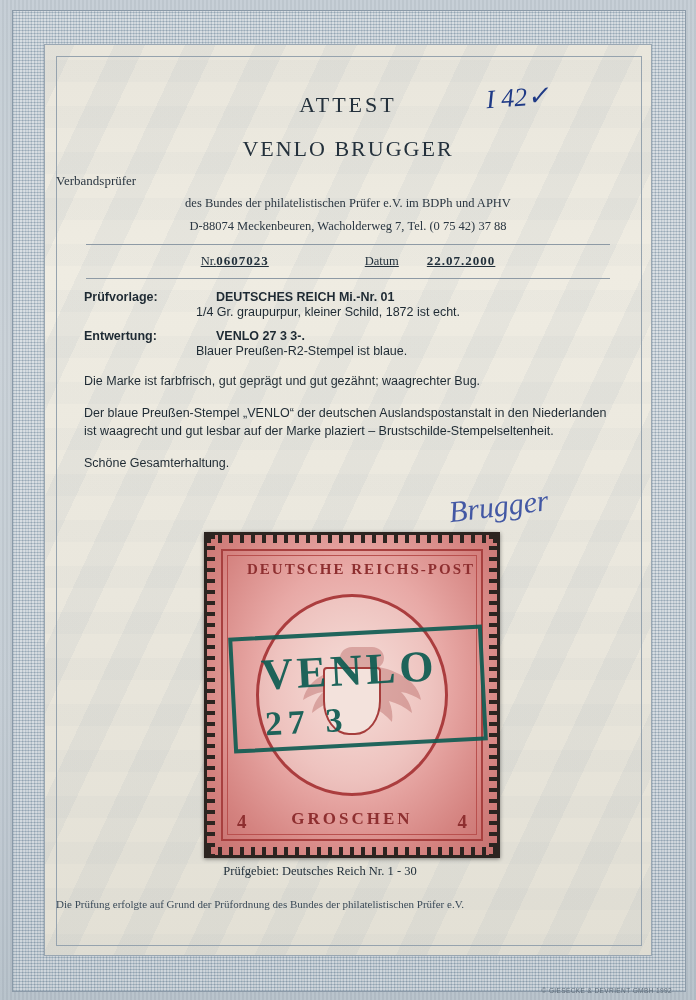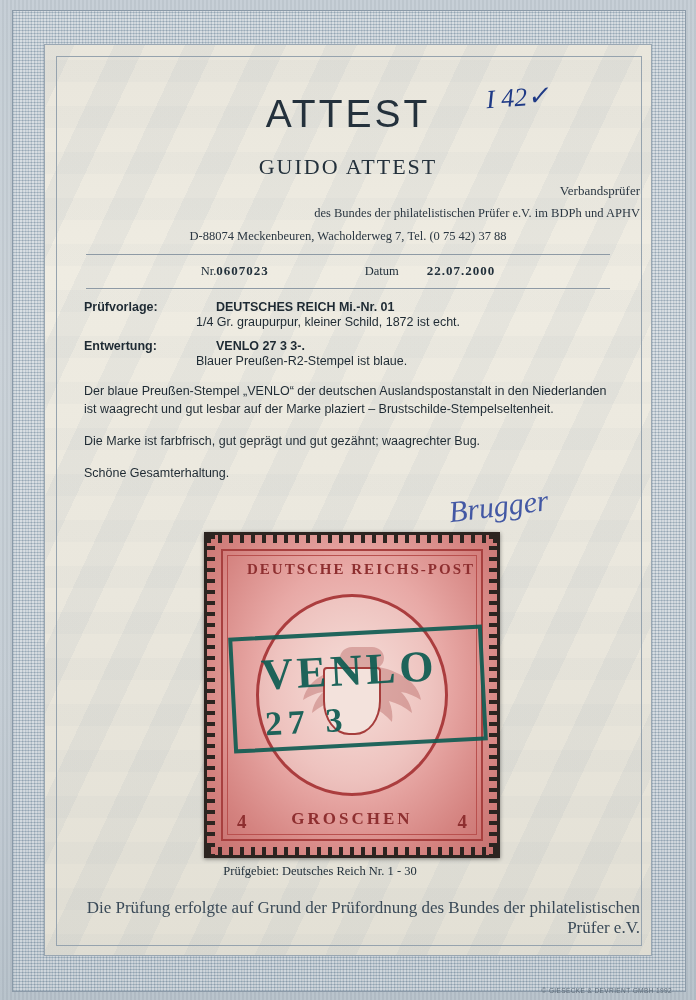--- a/index.html
+++ b/index.html
@@ -43,33 +43,33 @@
       repeating-linear-gradient(0deg, rgba(120,140,160,0.12) 0 22px, rgba(0,0,0,0) 22px 46px);
     pointer-events:none;
   }
   .frame-line{
     position:absolute;left:56px;top:56px;width:584px;height:888px;
     border:1px solid #96a3ae;
   }
   
   .content{position:absolute;left:56px;top:56px;width:584px;height:888px;}
   .title{
-    text-align:center;font-size:39px;letter-spacing:3px;color:#24313c;
-    margin-top:36px;font-family:Liberation Sans, sans-serif;
+    text-align:center;font-size:22px;letter-spacing:3px;color:#24313c;
+    margin-top:36px;font-family:Liberation Serif, serif;
   }
   .subtitle{
     text-align:center;font-size:22px;letter-spacing:2px;color:#24313c;margin-top:18px;
   }
-  .role{text-align:right;font-size:13px;color:#2b3742;margin-top:3px;}
-  .assoc{text-align:right;font-size:12.5px;color:#2b3742;margin-top:7px;}
+  .role{text-align:left;font-size:13px;color:#2b3742;margin-top:11px;}
+  .assoc{text-align:center;font-size:12.5px;color:#2b3742;margin-top:7px;}
   .addr{text-align:center;font-size:12.5px;color:#2b3742;margin-top:8px;}
   .rule{height:1px;background:#8e9aa5;margin:10px 30px 0 30px;}
   .nrrow{
     display:flex;justify-content:center;align-items:baseline;
-    font-size:13px;color:#22303b;margin-top:8px;
+    font-size:13px;color:#22303b;margin-top:8px;text-decoration:underline;
   }
   .nrrow .lbl{font-size:12.5px;}
   .nrrow .val{font-weight:bold;letter-spacing:1px;}
   .nrrow .sp1{width:96px;}
   .nrrow .sp2{width:28px;}
   .rule2{height:1px;background:#8e9aa5;margin:9px 30px 0 30px;}
 
   .body{margin:11px 28px 0 28px;color:#1e2a33;font-family:"Liberation Sans", sans-serif;}
   .kv{display:flex;margin-top:4px;}
   .kv .k{width:112px;font-weight:bold;font-size:12.5px;}
@@ -147,22 +147,22 @@
   .cancel-t2{
     position:absolute;left:58px;top:168px;font-size:34px;letter-spacing:6px;
     color:#0f5c52;font-weight:bold;transform:rotate(-3deg);
     font-family:"Liberation Serif", serif;opacity:.93;
   }
   .footer1{
     position:absolute;left:0;top:808px;width:528px;text-align:center;
     font-size:12.5px;color:#22303b;
   }
   .footer2{
-    position:absolute;left:0;top:842px;width:584px;text-align:right;
-    font-size:17px;color:#3a4a58;
+    position:absolute;left:0;top:842px;width:584px;text-align:left;
+    font-size:11px;color:#3a4a58;
   }
   .microprint{
     position:absolute;right:24px;bottom:6px;font-size:6.5px;color:#5d6b78;
     font-family:"Liberation Sans", sans-serif;letter-spacing:.4px;
   }
 </style>
 </head>
 <body>
 
 <div class="sheet">
@@ -171,21 +171,21 @@
     <div class="wm"></div>
     <div class="wm2"></div>
   </div>
   <div class="frame-line"></div>
 
   <div class="content">
 
     <div class="hand-top">I 42✓</div>
 
     <div class="title">ATTEST</div>
-    <div class="subtitle">GUIDO ATTEST</div>
+    <div class="subtitle">VENLO BRUGGER</div>
     <div class="role">Verbandsprüfer</div>
     <div class="assoc">des Bundes der philatelistischen Prüfer e.V. im BDPh und APHV</div>
     <div class="addr">D-88074 Meckenbeuren, Wacholderweg 7, Tel. (0 75 42) 37 88</div>
 
     <div class="rule"></div>
 
     <div class="nrrow">
       <span class="lbl">Nr.</span>
       <span class="val">0607023</span>
       <span class="sp1"></span>
@@ -202,22 +202,22 @@
         <div class="v"><b>DEUTSCHES REICH Mi.-Nr. 01</b></div>
       </div>
       <div class="sub">1/4 Gr. graupurpur, kleiner Schild, 1872 ist echt.</div>
 
       <div class="kv" style="margin-top:10px;">
         <div class="k">Entwertung:</div>
         <div class="v"><b>VENLO 27 3 3-.</b></div>
       </div>
       <div class="sub">Blauer Preußen-R2-Stempel ist blaue.</div>
 
+      <div class="para">Die Marke ist farbfrisch, gut geprägt und gut gezähnt; waagrechter Bug.</div>
       <div class="para">Der blaue Preußen-Stempel „VENLO“ der deutschen Auslandspostanstalt in den Niederlanden ist waagrecht und gut lesbar auf der Marke plaziert – Brustschilde-Stempelseltenheit.</div>
-      <div class="para">Die Marke ist farbfrisch, gut geprägt und gut gezähnt; waagrechter Bug.</div>
       <div class="para">Schöne Gesamterhaltung.</div>
     </div>
 
     <div class="sig">Brugger</div>
 
     <div class="stamp-wrap">
       <div class="stamp">
         <div class="perf-t"></div>
         <div class="perf-b"></div>
         <div class="perf-l"></div>

